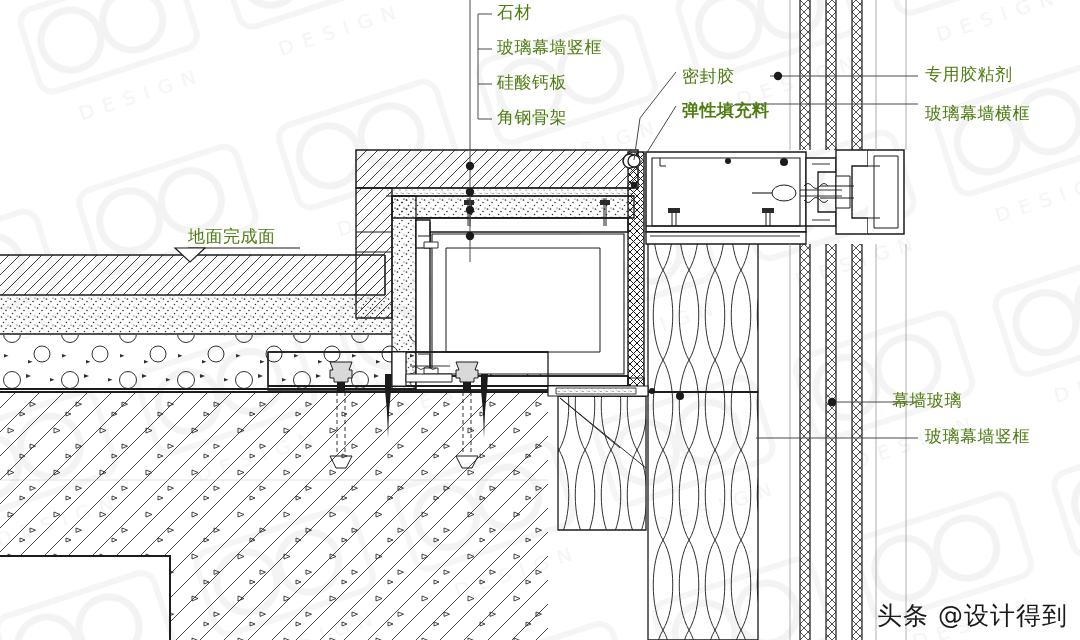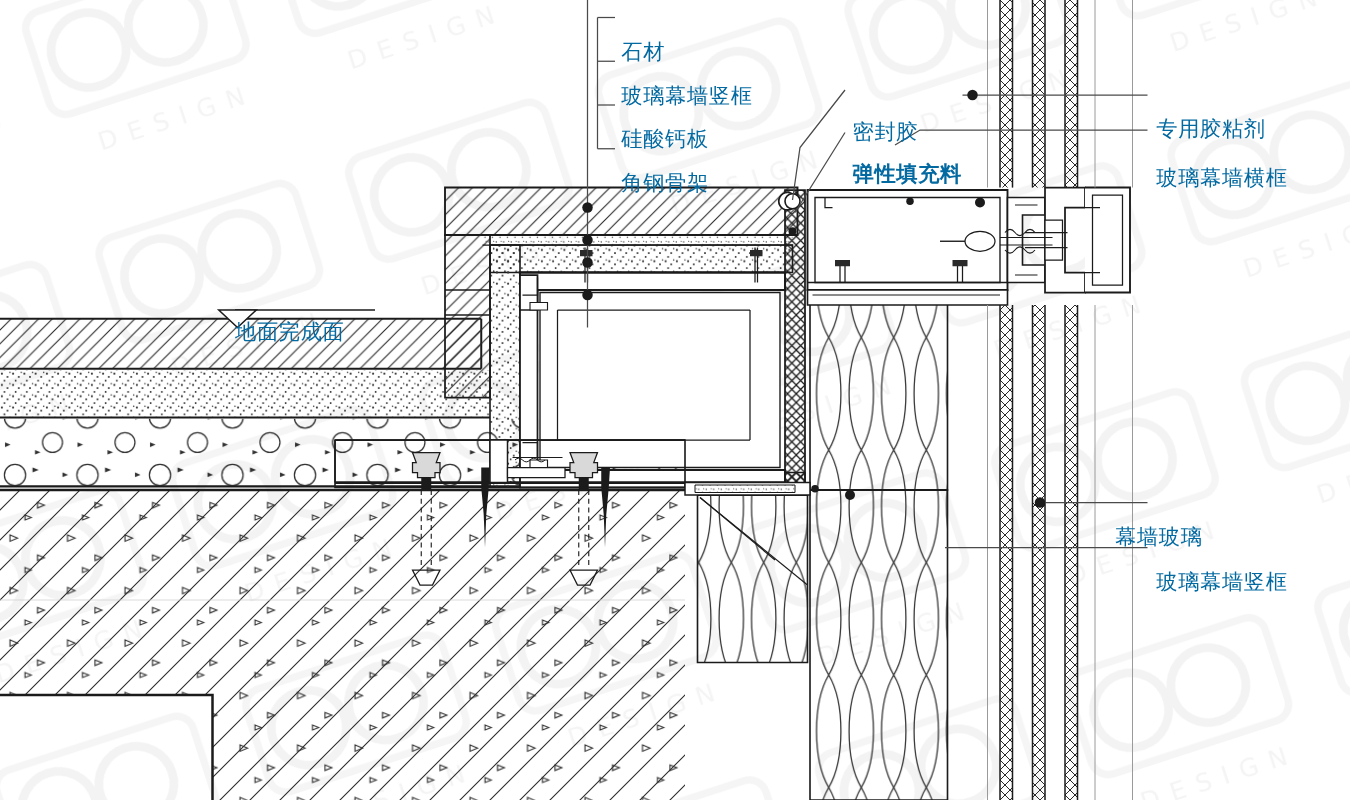--- a/index.html
+++ b/index.html
@@ -13,25 +13,24 @@
     width:1080px;
     height:640px;
     background:#ffffff;
     overflow:hidden;
   }
   #stage svg{position:absolute;top:0;left:0;}
   .lbl{
     position:absolute;
     font-family:"DejaVu Sans","Liberation Sans",sans-serif;
     font-size:17px;
-    color:#0369a1;
+    color:#4d7c0f;
     white-space:nowrap;
     letter-spacing:0.5px;
     line-height:1;
-    margin-top:30px;
   }
   .wm{
     position:absolute;
     right:12px;
     bottom:8px;
     font-family:"DejaVu Sans","Liberation Sans",sans-serif;
     font-size:25px;
     color:#1a1a1a;
     letter-spacing:1px;
     white-space:nowrap;
@@ -384,14 +383,15 @@
   <div class="lbl" style="left:682px;top:102px;font-weight:bold;">弹性填充料</div>
 
   <div class="lbl" style="left:925px;top:66px;">专用胶粘剂</div>
   <div class="lbl" style="left:925px;top:106px;font-family:Liberation Mono, monospace;">玻璃幕墙横框</div>
 
   <div class="lbl" style="left:892px;top:392px;">幕墙玻璃</div>
   <div class="lbl" style="left:925px;top:428px;">玻璃幕墙竖框</div>
 
   <div class="lbl" style="left:188px;top:228px;">地面完成面</div>
 
+  <div class="wm">头条 @设计得到</div>
 
 </div>
 
 </body></html>

